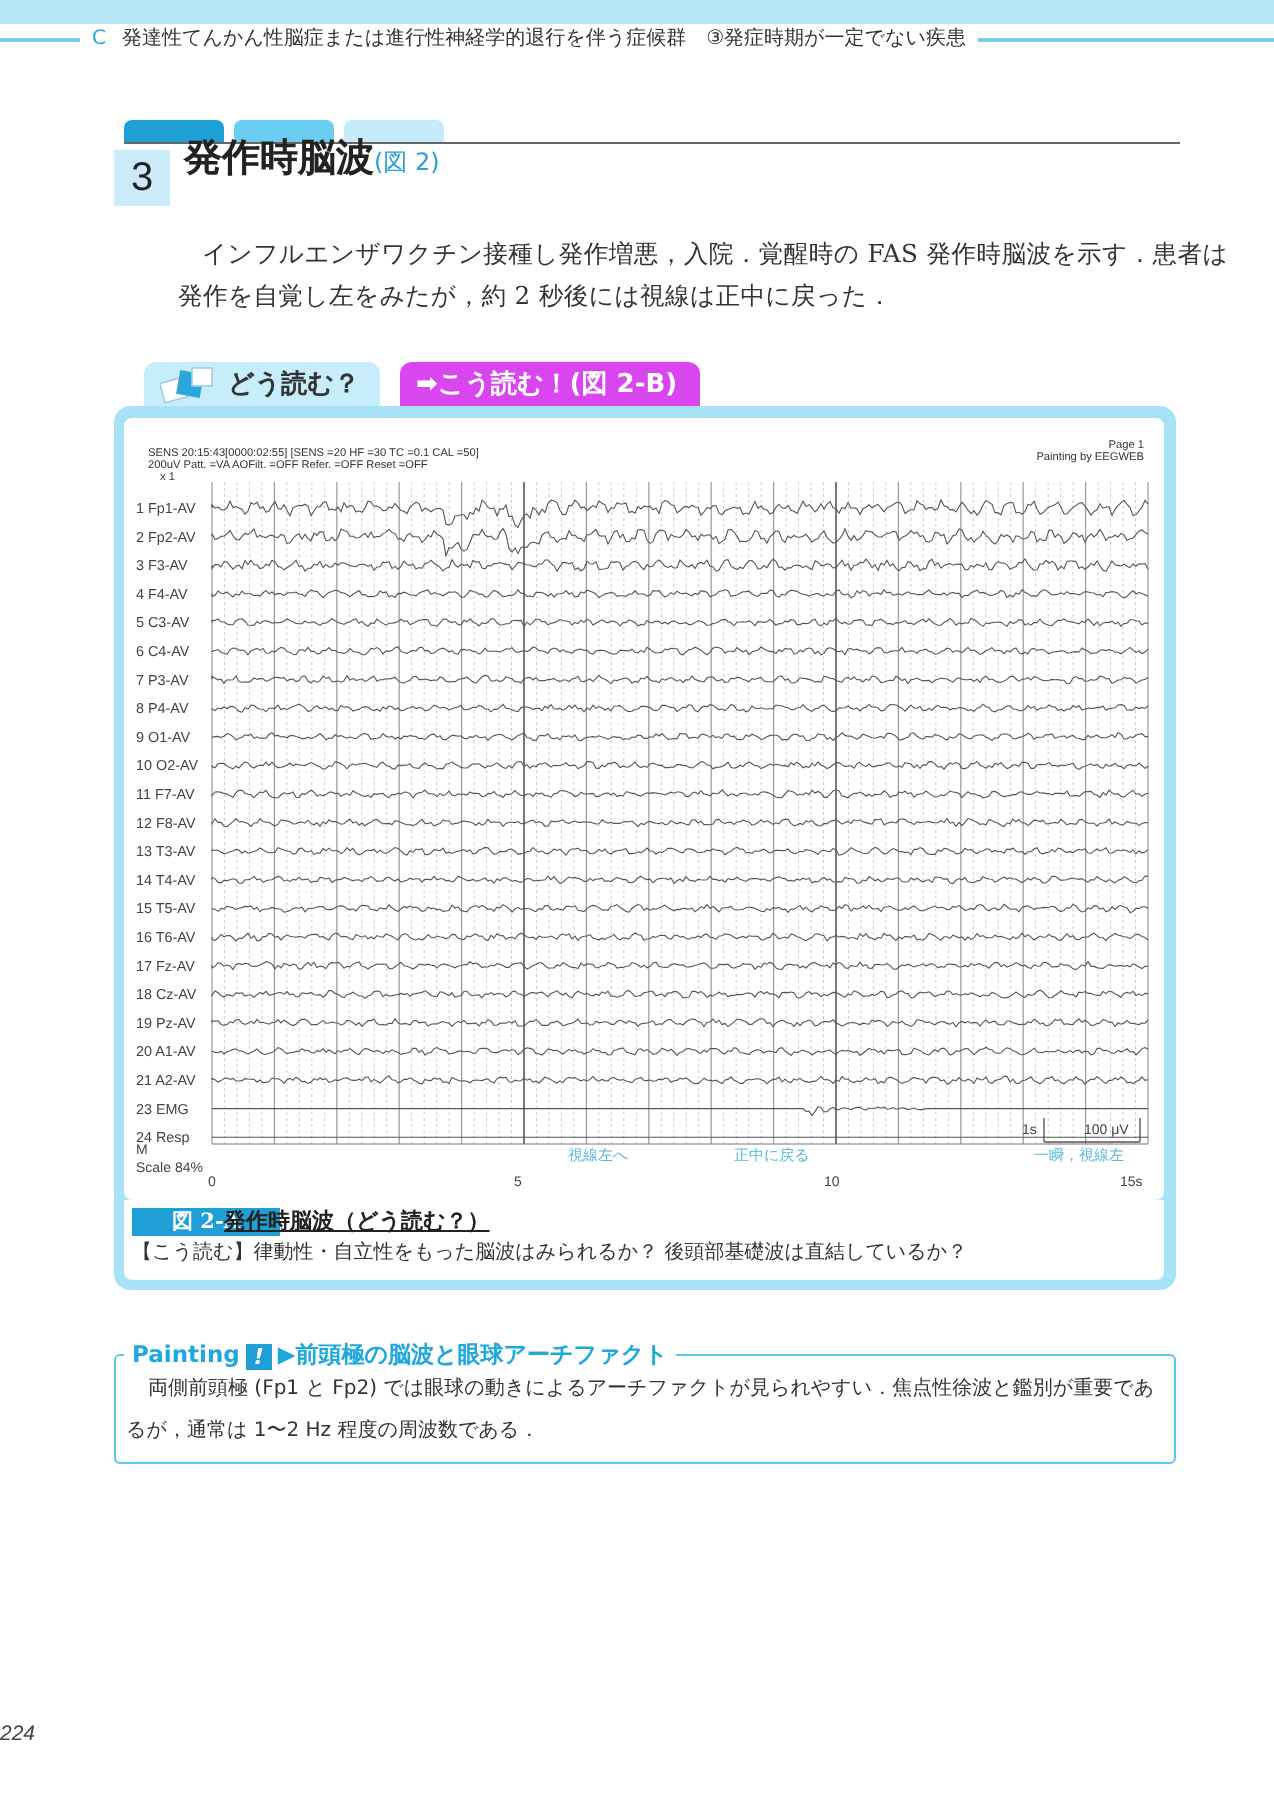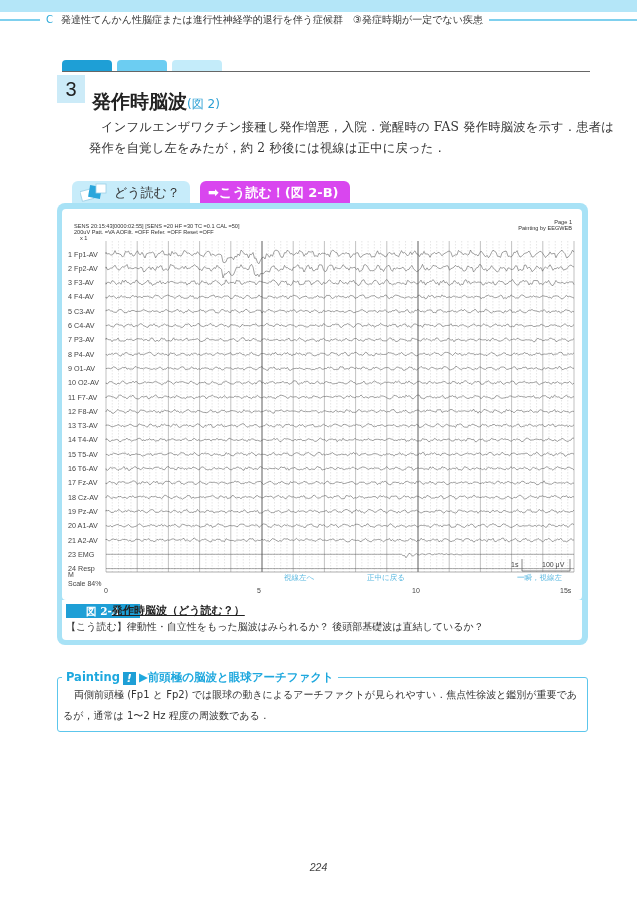--- a/index.html
+++ b/index.html
@@ -14,28 +14,28 @@
 
   .tabs { position: absolute; left: 62px; top: 60px; height: 12px; display: flex; gap: 5px; }
   .tabs div { width: 50px; height: 12px; border-radius: 4px 4px 0 0; }
   .tabs .t1 { background: #1e9fd6; }
   .tabs .t2 { background: #6ccdf2; }
   .tabs .t3 { background: #c4ecfa; }
   .section-rule { position: absolute; left: 62px; top: 71px; width: 528px; height: 1px; background: #666; }
 
   .section-num { position: absolute; left: 57px; top: 75px; width: 28px; height: 28px; background: #ccebf8;
                  font-size: 20px; line-height: 28px; text-align: center; color: #222; font-family: "Liberation Sans", sans-serif; }
-  .section-title { position: absolute; left: 92px; top: 87px; font-size: 19px; line-height: 28px; font-weight: bold; color: #222; white-space: nowrap; }
+  .section-title { position: absolute; left: 92px; top: 65px; font-size: 19px; line-height: 28px; font-weight: bold; color: #222; white-space: nowrap; }
   .section-title .ref { font-size: 12px; font-weight: normal; color: #2a9fd4; }
 
   .body-text { position: absolute; left: 57px; top: 117px; width: 532px; font-family: "DejaVu Serif", serif; font-size: 12.3px;
                line-height: 21px; color: #333; text-indent: 12px; letter-spacing: 0.2px; margin-left: 32px; }
 
   .fig-tab-left { position: absolute; left: 72px; top: 181px; width: 118px; height: 23px; background: #c7ecfa; border-radius: 6px 6px 0 0;
-                  font-size: 13px; font-weight: normal; line-height: 23px; color: #333; padding-left: 42px; }
+                  font-size: 13px; font-weight: bold; line-height: 23px; color: #333; padding-left: 42px; }
   .fig-tab-left .icon { position: absolute; left: 8px; top: 2px; width: 28px; height: 20px; }
   .fig-tab-right { position: absolute; left: 200px; top: 181px; width: 150px; height: 23px; background: #d946ef; border-radius: 6px 6px 0 0;
                    font-size: 13px; font-weight: bold; line-height: 23px; color: #fff; padding-left: 8px; white-space: nowrap; }
 
   .fig-frame { position: absolute; left: 57px; top: 203px; width: 531px; height: 442px; background: #a8e2f6; border-radius: 8px; }
   .fig-inner { position: absolute; left: 62px; top: 209px; width: 520px; height: 391px; background: #fff; border-radius: 4px; }
   .fig-caption-area { position: absolute; left: 62px; top: 600px; width: 520px; height: 40px; background: #fff; border-radius: 0 0 4px 4px; }
 
   .eeg-svg { position: absolute; left: 62px; top: 209px; }
 
@@ -44,21 +44,21 @@
   .cap-title { position: absolute; left: 112px; top: 603px; font-size: 11px; font-weight: bold; line-height: 16px; color: #222; white-space: nowrap; text-decoration: underline; }
   .cap-point { position: absolute; left: 66px; top: 620px; font-size: 10px; line-height: 14px; color: #333; white-space: nowrap; }
 
   .pitfall-box { position: absolute; left: 57px; top: 677px; width: 531px; height: 55px; border: 1.5px solid #5cc6ec; border-radius: 3px; }
   .pitfall-head { position: absolute; left: 62px; top: 669px; background: #fff; padding: 0 4px; font-size: 11.5px; line-height: 16px;
                   color: #1ea8de; font-weight: bold; white-space: nowrap; }
   .pitfall-head .bang { display: inline-block; width: 13px; height: 13px; background: #1e9fd6; color: #fff; text-align: center;
                         line-height: 13px; font-size: 11px; font-style: italic; margin: 0 3px; vertical-align: -1px; }
   .pitfall-text { position: absolute; left: 63px; top: 684px; width: 520px; font-size: 10px; line-height: 21px; color: #333; text-indent: 11px; }
 
-  .page-num { position: absolute; left: 0; top: 861px; width: 637px; text-align: center; font-size: 10.5px; font-style: italic; color: #444;
+  .page-num { position: absolute; left: 0; top: 861px; width: 637px; text-align: left; font-size: 10.5px; font-style: italic; color: #444;
               font-family: "Liberation Sans", sans-serif; }
 
   .ch-label { font-family: "Liberation Sans", sans-serif; font-size: 7.2px; fill: #444; }
   .hdr { font-family: "Liberation Sans", sans-serif; font-size: 5.6px; fill: #333; }
   .ann { font-family: "DejaVu Sans", sans-serif; font-size: 7.5px; fill: #5ab8e0; }
   .axis-t { font-family: "Liberation Sans", sans-serif; font-size: 7px; fill: #444; }
 </style>
 </head>
 <body>
 

